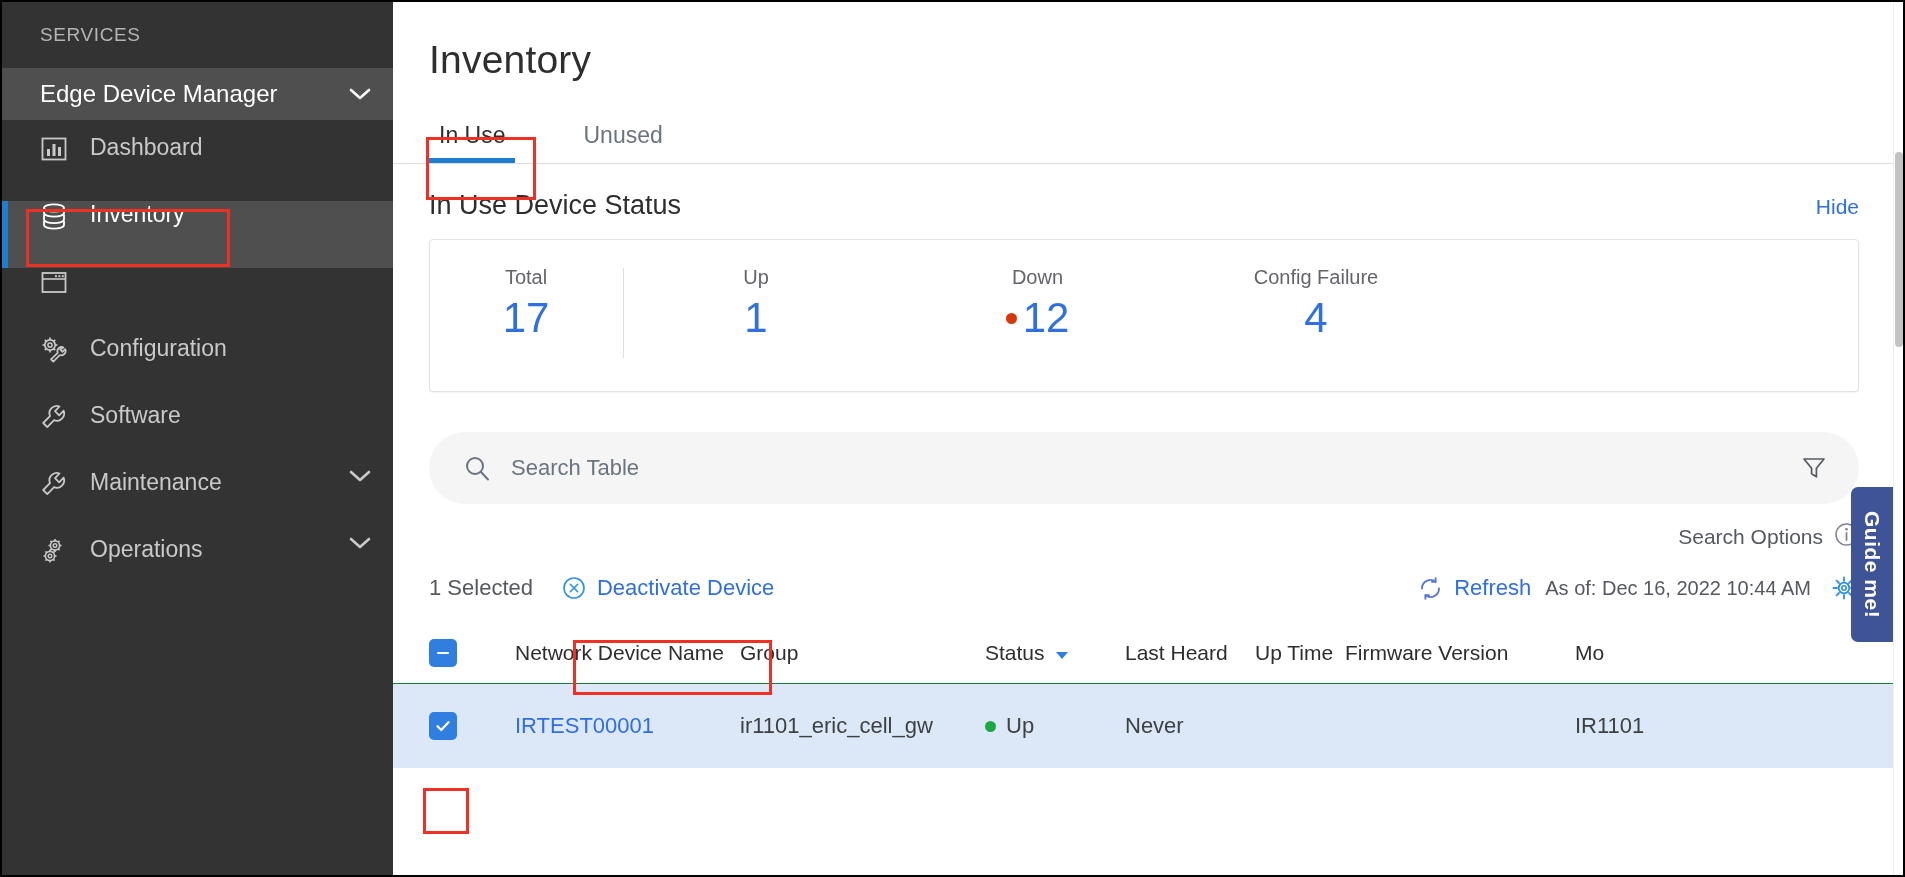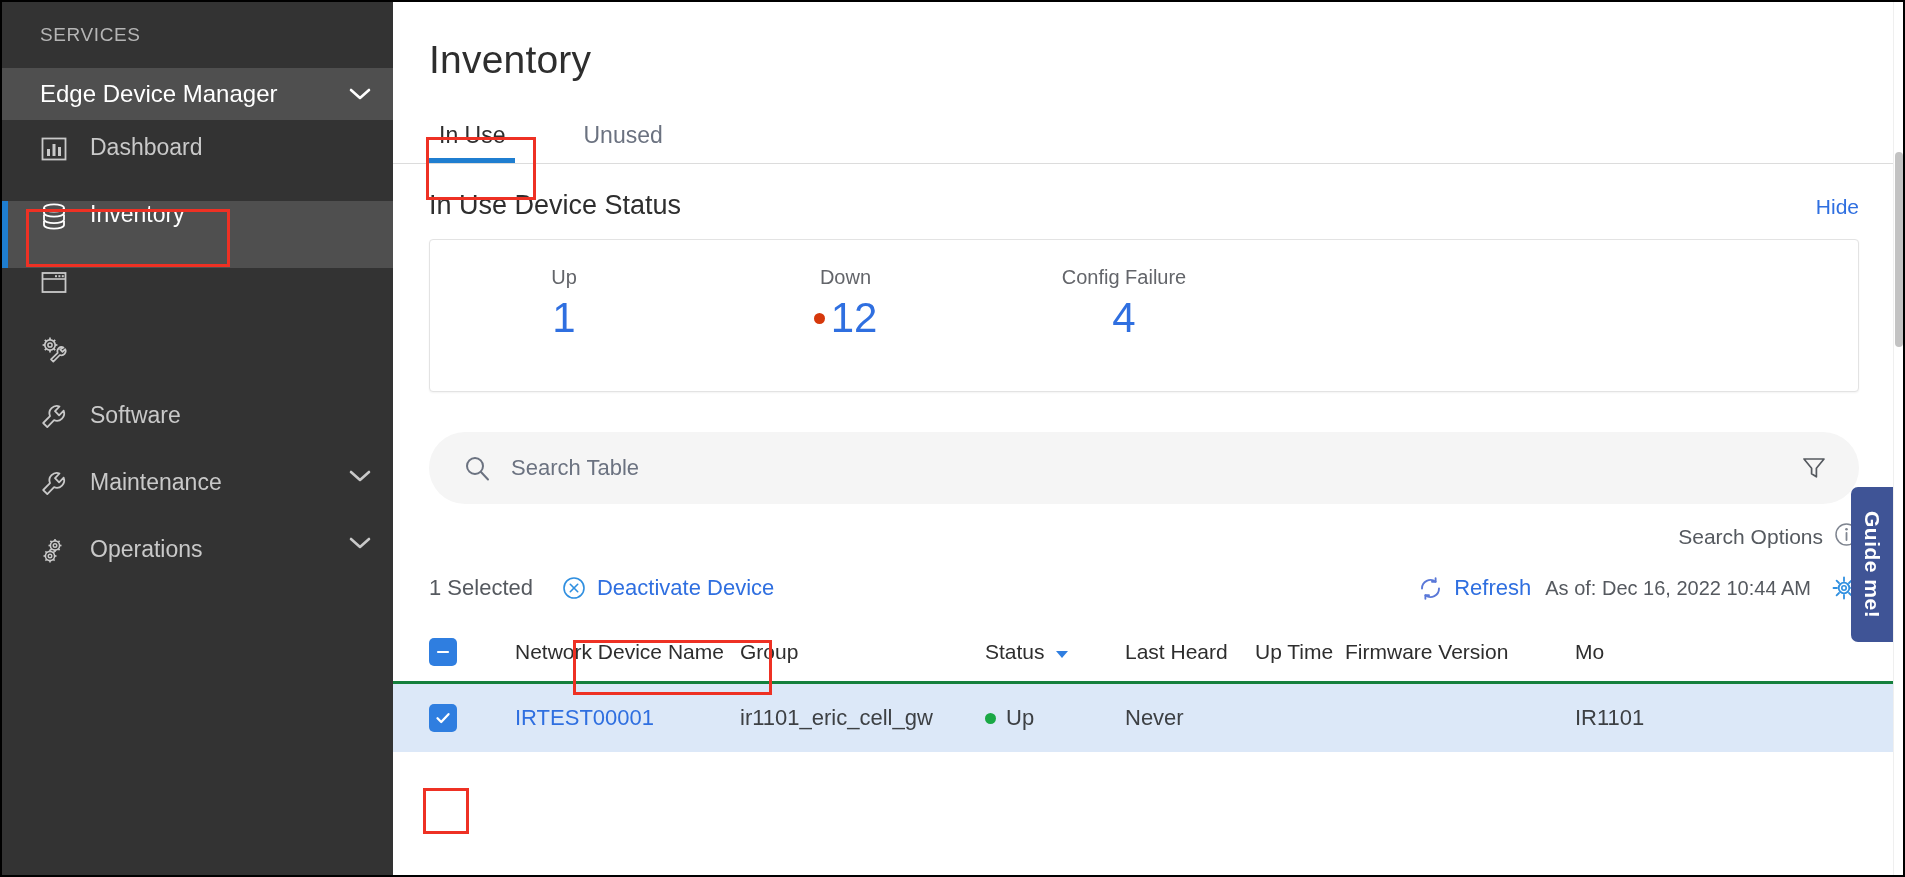--- a/index.html
+++ b/index.html
@@ -267,26 +267,26 @@
     margin-top: 8px;
     width: 100%;
   }
   .thead, .trow {
     display: flex;
     align-items: center;
     padding-left: 36px;
   }
   .thead {
     height: 62px;
-    border-bottom: 3px solid #15803d;
+    border-bottom: 1px solid #15803d;
     font-size: 21px;
     color: #2e2e2e;
   }
   .trow {
-    height: 68px;
+    height: 84px;
     background: #dce8f8;
     font-size: 22px;
     color: #3d4044;
   }
   .c-check { flex: 0 0 86px; display: flex; align-items: center; }
   .c-name  { flex: 0 0 225px; }
   .c-group { flex: 0 0 245px; }
   .c-status{ flex: 0 0 140px; display:flex; align-items:center; }
   .c-last  { flex: 0 0 130px; }
   .c-up    { flex: 0 0 90px; }
@@ -423,20 +423,21 @@
               <line x1="3.6" y1="10" x2="6" y2="10"></line>
               <line x1="16" y1="10" x2="18.4" y2="10"></line>
               <line x1="5.8" y1="4.8" x2="7.5" y2="6.5"></line>
               <line x1="14.5" y1="13.5" x2="16.2" y2="15.2"></line>
               <line x1="16.2" y1="4.8" x2="14.5" y2="6.5"></line>
               <line x1="7.5" y1="13.5" x2="5.8" y2="15.2"></line>
             </g>
             <path d="M24.5 12.5 a4.2 4.2 0 0 0 -5.8 5.3 L12 24.4 l2.3 2.3 l6.6 -6.7 a4.2 4.2 0 0 0 5.3 -5.8 l-2.7 2.7 l-2.4 -2.4 z" fill="none" stroke="#c9c9c9" stroke-width="1.7" stroke-linejoin="round"></path>
           </svg>
         </span>
+        <span class="nav-label">Configuration</span>
       </div>
 
       <div class="nav-item">
         <span class="nav-icon">
           <svg width="28" height="28" viewBox="0 0 28 28">
             <path d="M19.5 3.5 a7.4 7.4 0 0 0 -9.5 9.7 L3.2 20 l4.1 4.1 l6.8 -6.9 a7.4 7.4 0 0 0 9.6 -9.5 l-4.6 4.6 l-4.1 -4.1 z" fill="none" stroke="#c9c9c9" stroke-width="1.8" stroke-linejoin="round"></path>
           </svg>
         </span>
         <span class="nav-label">Software</span>
       </div>
@@ -508,20 +509,24 @@
           <span>Unused</span>
         </div>
       </div>
 
       <div class="status-head">
         <h2>In Use Device Status</h2>
         <span class="hide-link">Hide</span>
       </div>
 
       <div class="status-card">
+        <div class="stat divider" style="flex:0 0 192px;">
+          <div class="lbl">Total</div>
+          <div class="val">17</div>
+        </div>
         <div class="stat" style="flex:0 0 268px;">
           <div class="lbl">Up</div>
           <div class="val">1</div>
         </div>
         <div class="stat" style="flex:0 0 295px;">
           <div class="lbl">Down</div>
           <div class="val"><span class="dot"></span><span>12</span></div>
         </div>
         <div class="stat" style="flex:0 0 262px;">
           <div class="lbl">Config Failure</div>

